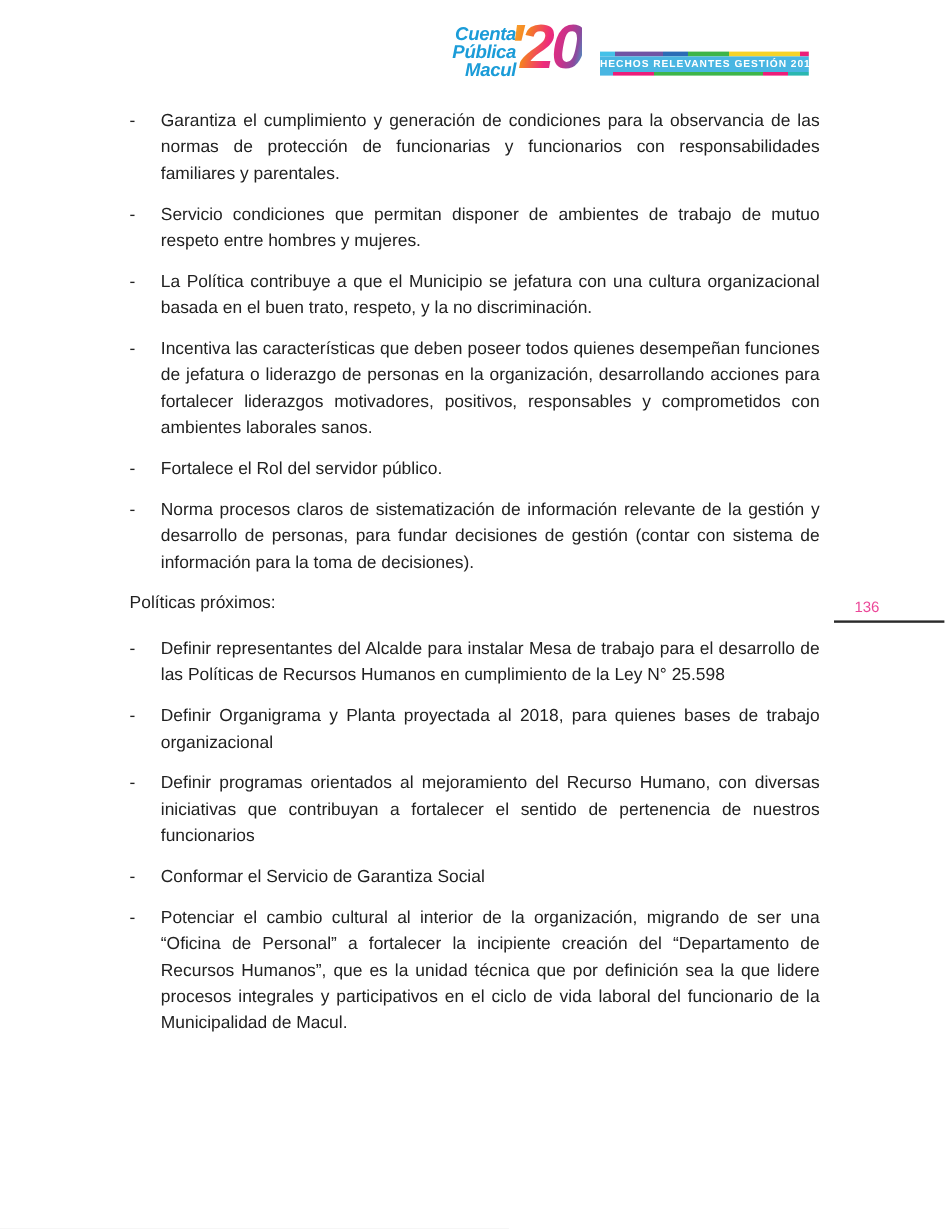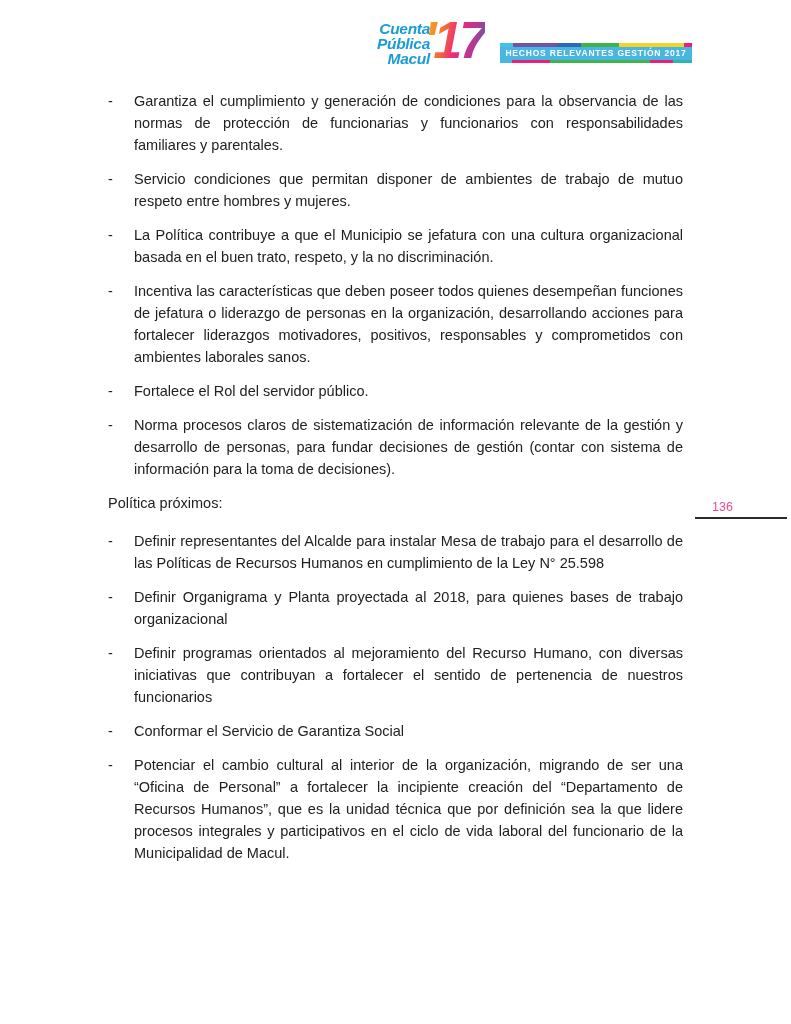--- a/index.html
+++ b/index.html
@@ -34,21 +34,21 @@
     font-weight: 800;
     font-size: 52px;
     line-height: 56px;
     letter-spacing: -3px;
     background: linear-gradient(103deg, #f9b233 0%, #f58220 26%, #ee2a7b 52%, #c4338c 72%, #8a4a9e 86%, #27bdd6 100%);
     -webkit-background-clip: text;
     background-clip: text;
     color: transparent;
   }
 
-  .banner { position: absolute; left: 500px; top: 43px; width: 192px; }
+  .banner { position: absolute; left: 500px; top: 43px; width: 174px; }
   .banner-top {
     height: 4px;
     background: linear-gradient(90deg,
       #45c1e8 0%, #45c1e8 7%,
       #6f55a4 7%, #6f55a4 30%,
       #2b6cb5 30%, #2b6cb5 42%,
       #3eb549 42%, #3eb549 62%,
       #f5d328 62%, #f5d328 96%,
       #ec1e79 96%, #ec1e79 100%);
   }
@@ -108,21 +108,21 @@
 <body>
 
 <div class="page">
 
   <header class="header">
     <div class="logo-text">
       <div>Cuenta</div>
       <div>Pública</div>
       <div>Macul</div>
     </div>
-    <div class="logo-year">'17</div>
+    <div class="logo-year">'20</div>
 
     <div class="banner">
       <div class="banner-top"></div>
       <div class="banner-bar">HECHOS RELEVANTES GESTIÓN 2017</div>
       <div class="banner-bottom"></div>
     </div>
   </header>
 
   <main class="content">
 
@@ -146,21 +146,21 @@
       <li class="bullet">
         <span class="marker">-</span>
         <span class="btext">Fortalece el Rol del servidor público.</span>
       </li>
       <li class="bullet">
         <span class="marker">-</span>
         <span class="btext">Norma procesos claros de sistematización de información relevante de la gestión y desarrollo de personas, para fundar decisiones de gestión (contar con sistema de información para la toma de decisiones).</span>
       </li>
     </ul>
 
-    <p class="heading">Política próximos:</p>
+    <p class="heading">Políticas próximos:</p>
 
     <ul class="bullets">
       <li class="bullet">
         <span class="marker">-</span>
         <span class="btext">Definir representantes del Alcalde para instalar Mesa de trabajo para el desarrollo de las Políticas de Recursos Humanos en cumplimiento de la Ley N° 25.598</span>
       </li>
       <li class="bullet">
         <span class="marker">-</span>
         <span class="btext">Definir Organigrama y Planta proyectada al 2018, para quienes bases de trabajo organizacional</span>
       </li>

